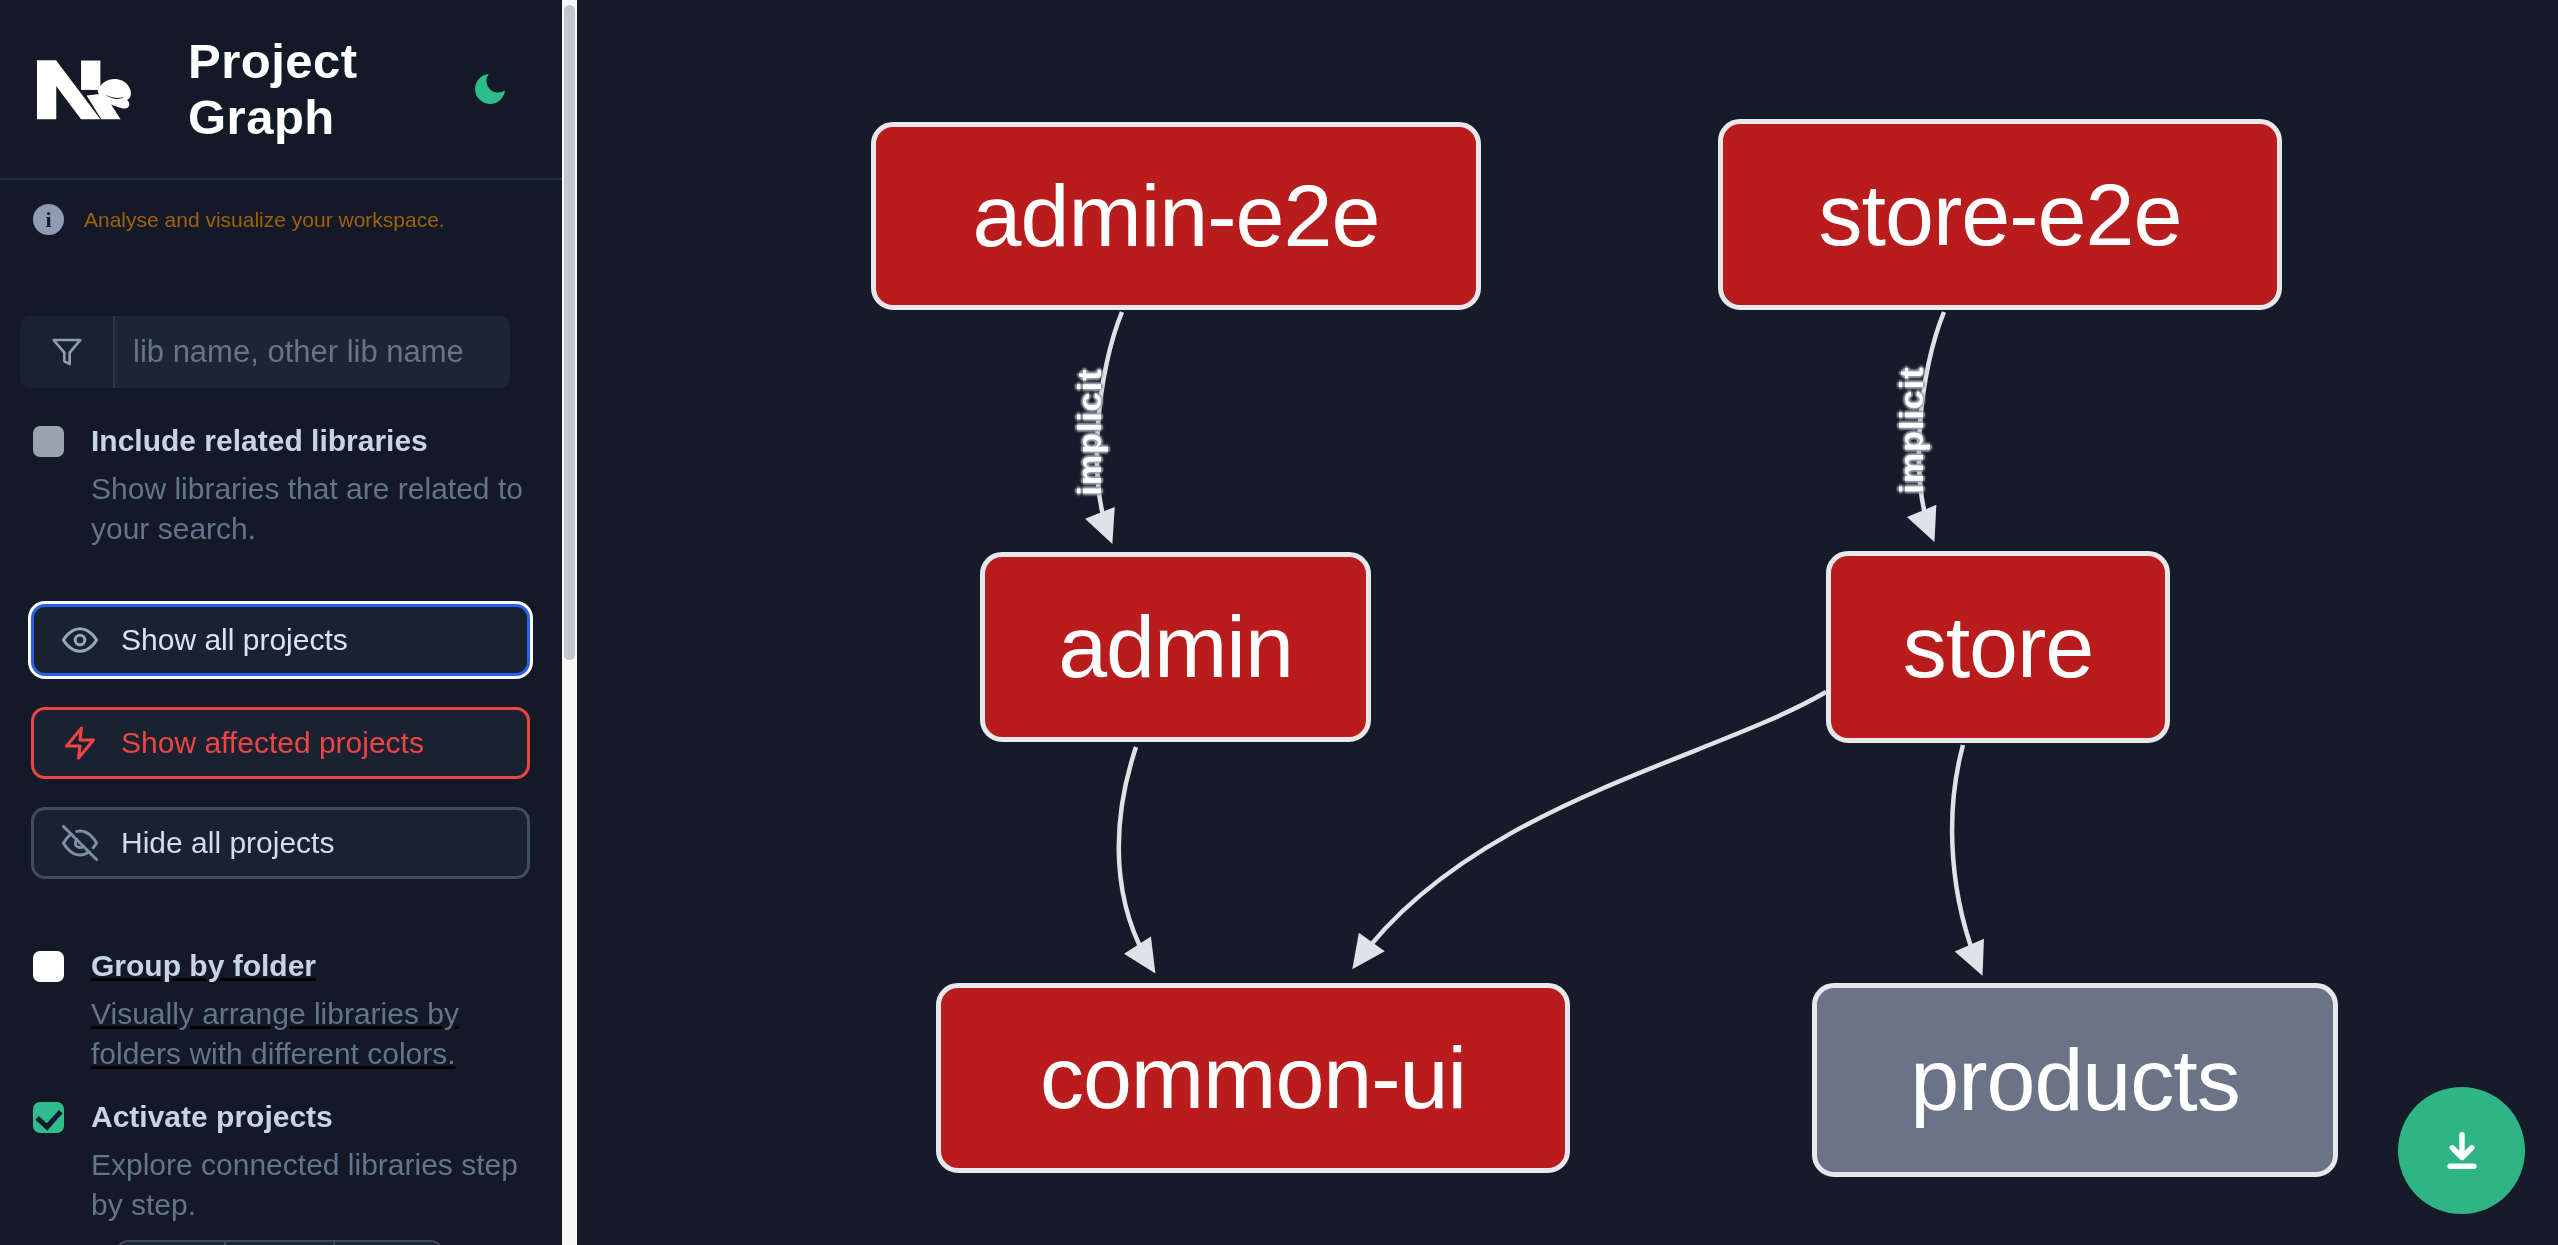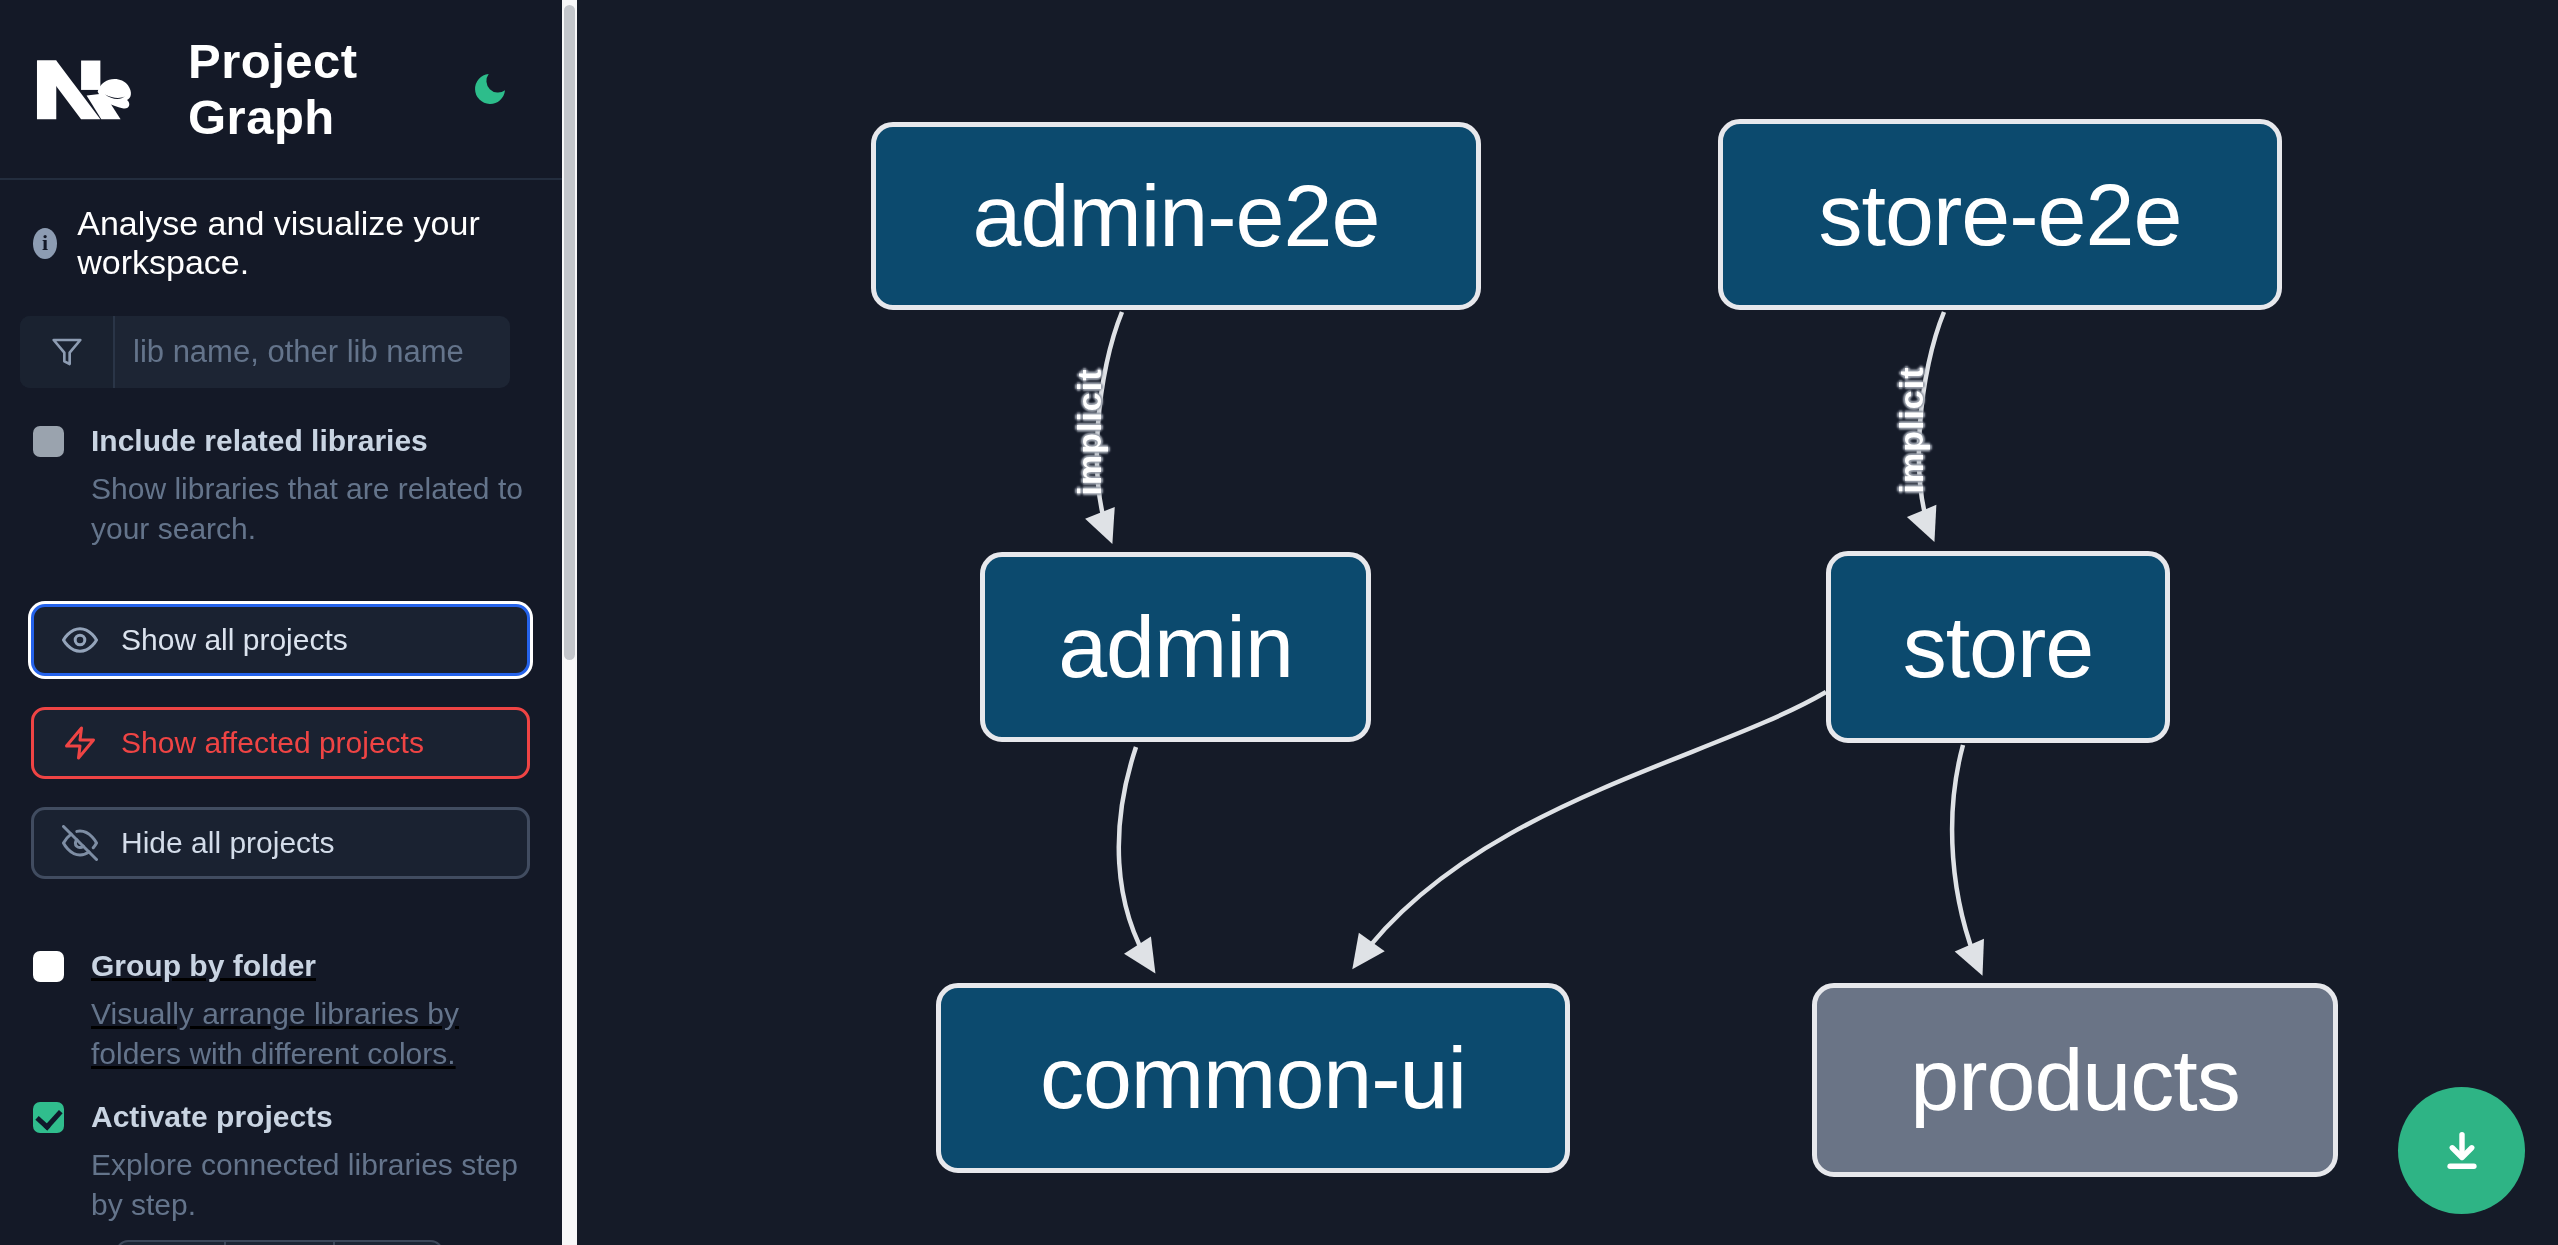--- a/index.html
+++ b/index.html
@@ -14,21 +14,21 @@
   .sb-header { position:absolute; left:0; top:0; width:562px; height:180px;
                border-bottom:2px solid #232d3e; display:flex; align-items:center; padding:0 52px 0 30px; }
   .nx-logo { width:104px; height:68px; flex:0 0 auto; }
   .sb-title { margin-left:54px; flex:1; color:#ffffff; font-size:49px; font-weight:700; letter-spacing:.5px; }
   .moon-btn { width:40px; height:40px; flex:0 0 auto; cursor:pointer; }
 
   .info-row { position:absolute; left:33px; top:204px; width:500px; display:flex; align-items:center; gap:20px; }
   .info-icon { width:31px; height:31px; border-radius:50%; background:#8d9cb2; color:#141927;
                font-size:22px; font-weight:700; display:flex; align-items:center; justify-content:center;
                font-family:"Liberation Serif", serif; }
-  .info-text { color:#ffffff; font-size:34px; }
+  .info-text { color:#a16207; font-size:21px; }
 
   .search-box { position:absolute; left:20px; top:316px; width:490px; height:72px; background:#1d2534;
                 border-radius:10px; display:flex; align-items:stretch; overflow:hidden; }
   .search-icon-cell { width:95px; flex:0 0 auto; display:flex; align-items:center; justify-content:center;
                       background:#1a2230; border-right:2px solid #2a3547; }
   .search-input { flex:1; background:transparent; border:none; outline:none; color:#cbd5e1;
                   font-size:31px; padding:0 18px; font-family:"Liberation Sans", sans-serif; }
   .search-input::placeholder { color:#64748b; }
 
   .cb-row { position:absolute; left:33px; width:500px; display:grid; grid-template-columns:32px 1fr;
@@ -60,21 +60,21 @@
   .sb-scrollbar { position:absolute; left:562px; top:0; width:15px; height:1245px; background:#f7f7f8; }
   .sb-thumb { position:absolute; left:2px; top:5px; width:11px; height:655px; background:#c3c6cb; border-radius:6px; }
 
   
   .graph-area { position:absolute; left:577px; top:0; width:1981px; height:1245px; background:#151b28; }
   .edges-svg { position:absolute; left:0; top:0; width:1981px; height:1245px; pointer-events:none; }
 
   .gnode { position:absolute; border-radius:22px; border:5px solid #e7e8ec; display:flex;
            align-items:center; justify-content:center; color:#ffffff; font-size:88px;
            letter-spacing:-1px; cursor:pointer; z-index:2; }
-  .gnode.affected { background:#0c4a6e; }
+  .gnode.affected { background:#b91c1c; }
   .gnode.normal   { background:#6a7486; }
 
   .n-admin-e2e { left:294px;  top:122px; width:610px; height:188px; }
   .n-store-e2e { left:1141px; top:119px; width:564px; height:191px; }
   .n-admin     { left:403px;  top:552px; width:391px; height:190px; }
   .n-store     { left:1249px; top:551px; width:344px; height:192px; }
   .n-common-ui { left:359px;  top:983px; width:634px; height:190px; }
   .n-products  { left:1235px; top:983px; width:526px; height:194px; }
 
   .edge-label { position:absolute; color:#ffffff; font-size:34px; font-weight:700; z-index:1;

